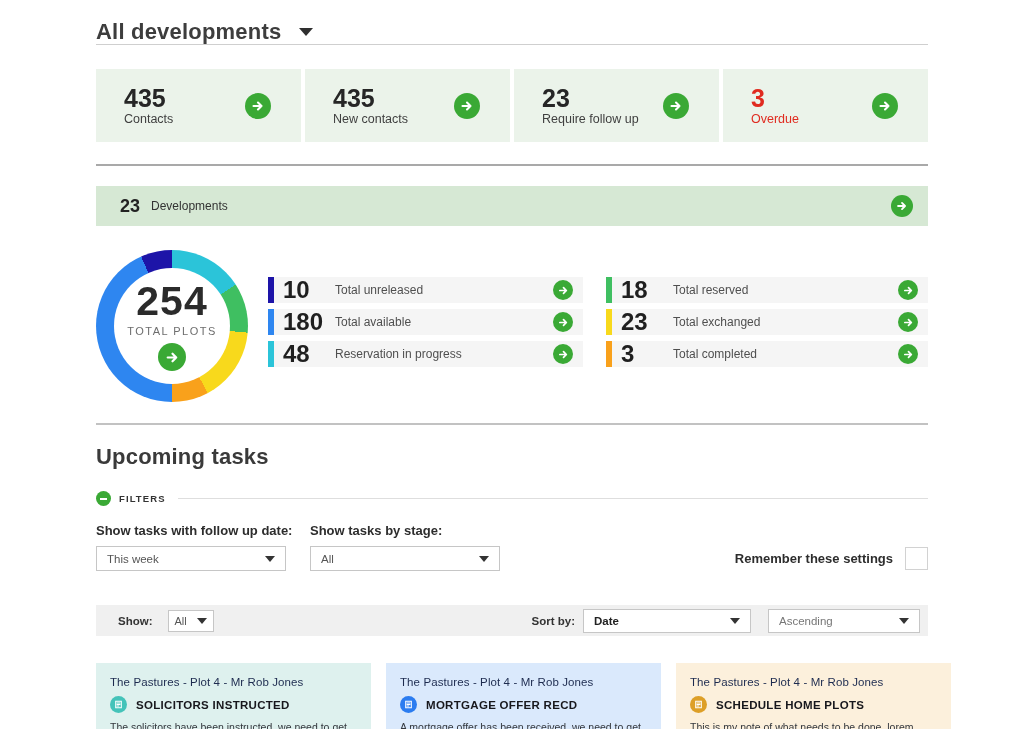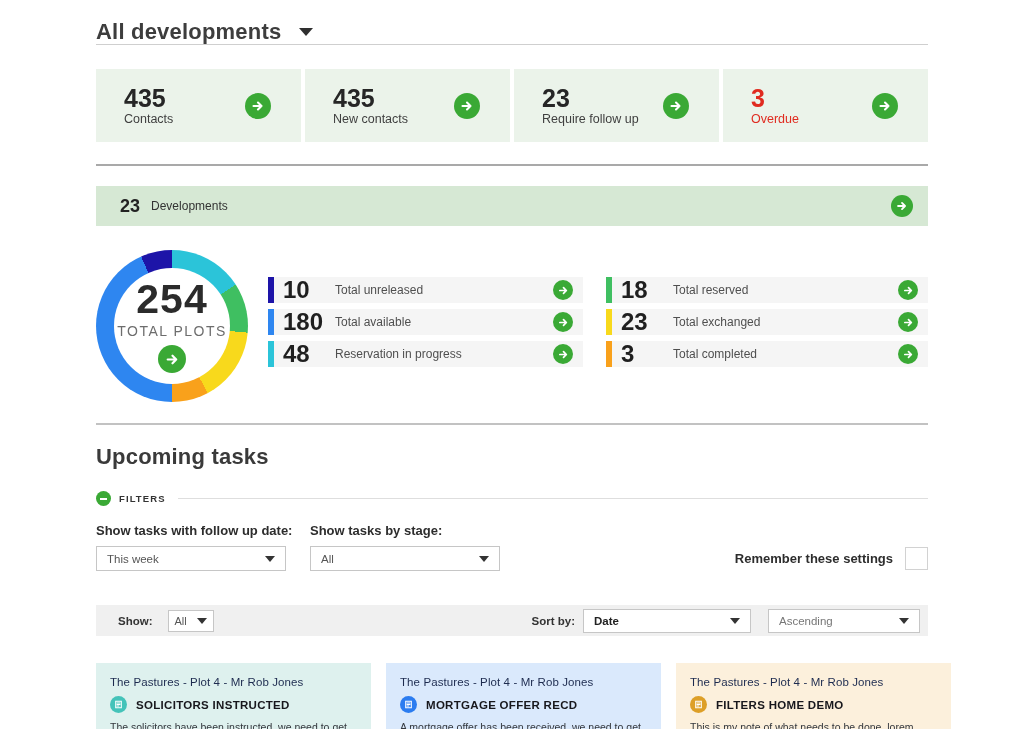--- a/index.html
+++ b/index.html
@@ -38,21 +38,21 @@
   .banner-value { font-size:18px; font-weight:700; color:#222; }
   .banner-label { font-size:12px; color:#333; margin-left:11px; }
   .banner .spacer { flex:1; }
 
   
   .plots { display:flex; margin-top:22px; height:158px; }
   .donut { width:152px; height:152px; margin-top:2px; border-radius:50%; position:relative; flex:none; }
   .donut-hole { position:absolute; left:18px; top:18px; right:18px; bottom:18px; background:#fff;
     border-radius:50%; display:flex; flex-direction:column; align-items:center; justify-content:center; }
   .donut-value { font-size:41px; font-weight:700; color:#2b2b2b; line-height:1; letter-spacing:1px; }
-  .donut-label { font-size:14px; color:#6d6d6d; letter-spacing:1.5px; margin-top:3px;text-align:right; }
+  .donut-label { font-size:11px; color:#6d6d6d; letter-spacing:1.5px; margin-top:3px;text-align:right; }
   .donut-hole .arrow-btn { margin-top:6px; }
 
   .legend-wrap { display:flex; flex:1; margin-left:20px; gap:23px; padding-top:29px; }
   .legend-col { display:flex; flex-direction:column; gap:6px; }
   .legend-col.l { width:315px; } .legend-col.r { width:322px; }
   .legend-row { height:26px; background:#f5f5f5; border-left:6px solid #999; display:flex;
     align-items:center; padding:0 10px 0 9px; cursor:pointer; }
   .legend-value { font-size:24px; font-weight:700; color:#1f1f1f; width:52px; }
   .legend-label { font-size:12px; color:#4f4f4f; flex:1; }
 
@@ -336,19 +336,19 @@
       <div class="task-body">A mortgage offer has been received, we need to get in touch and see where they are with this...</div>
     </div>
     <div class="task-card" style="background-color: rgb(252, 240, 220);">
       <div class="task-title">The Pastures - Plot 4 - Mr Rob Jones</div>
       <div class="task-stage">
         <span class="stage-icon" style="background-color: rgb(221, 159, 39);">
             <svg width="15" height="15" viewBox="0 0 16 16">
               <use href="#note-glyph"></use>
             </svg>
           </span>
-        <span class="stage-label">FILTERS HOME DEMO</span>
+        <span class="stage-label">SCHEDULE HOME PLOTS</span>
       </div>
       <div class="task-body">This is my note of what needs to be done, lorem ipsum dolor sit amet, consectetur adipiscing elit...</div>
     </div>
   </div>
 
 </div>
 
 </body></html>

